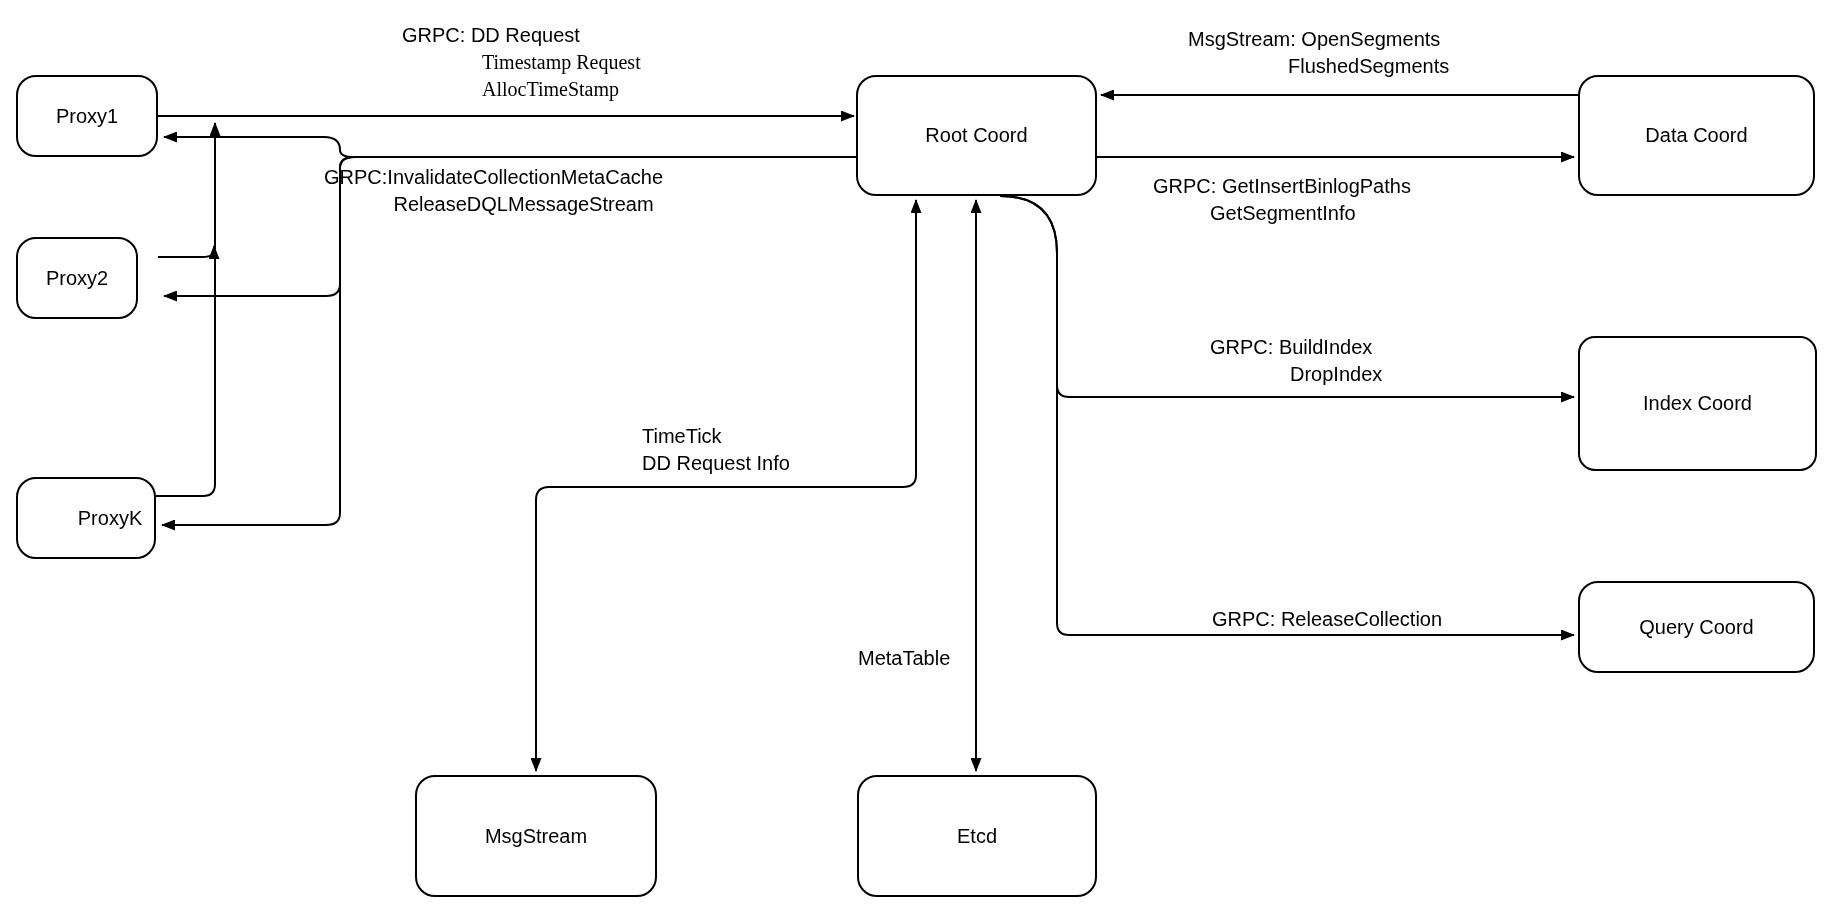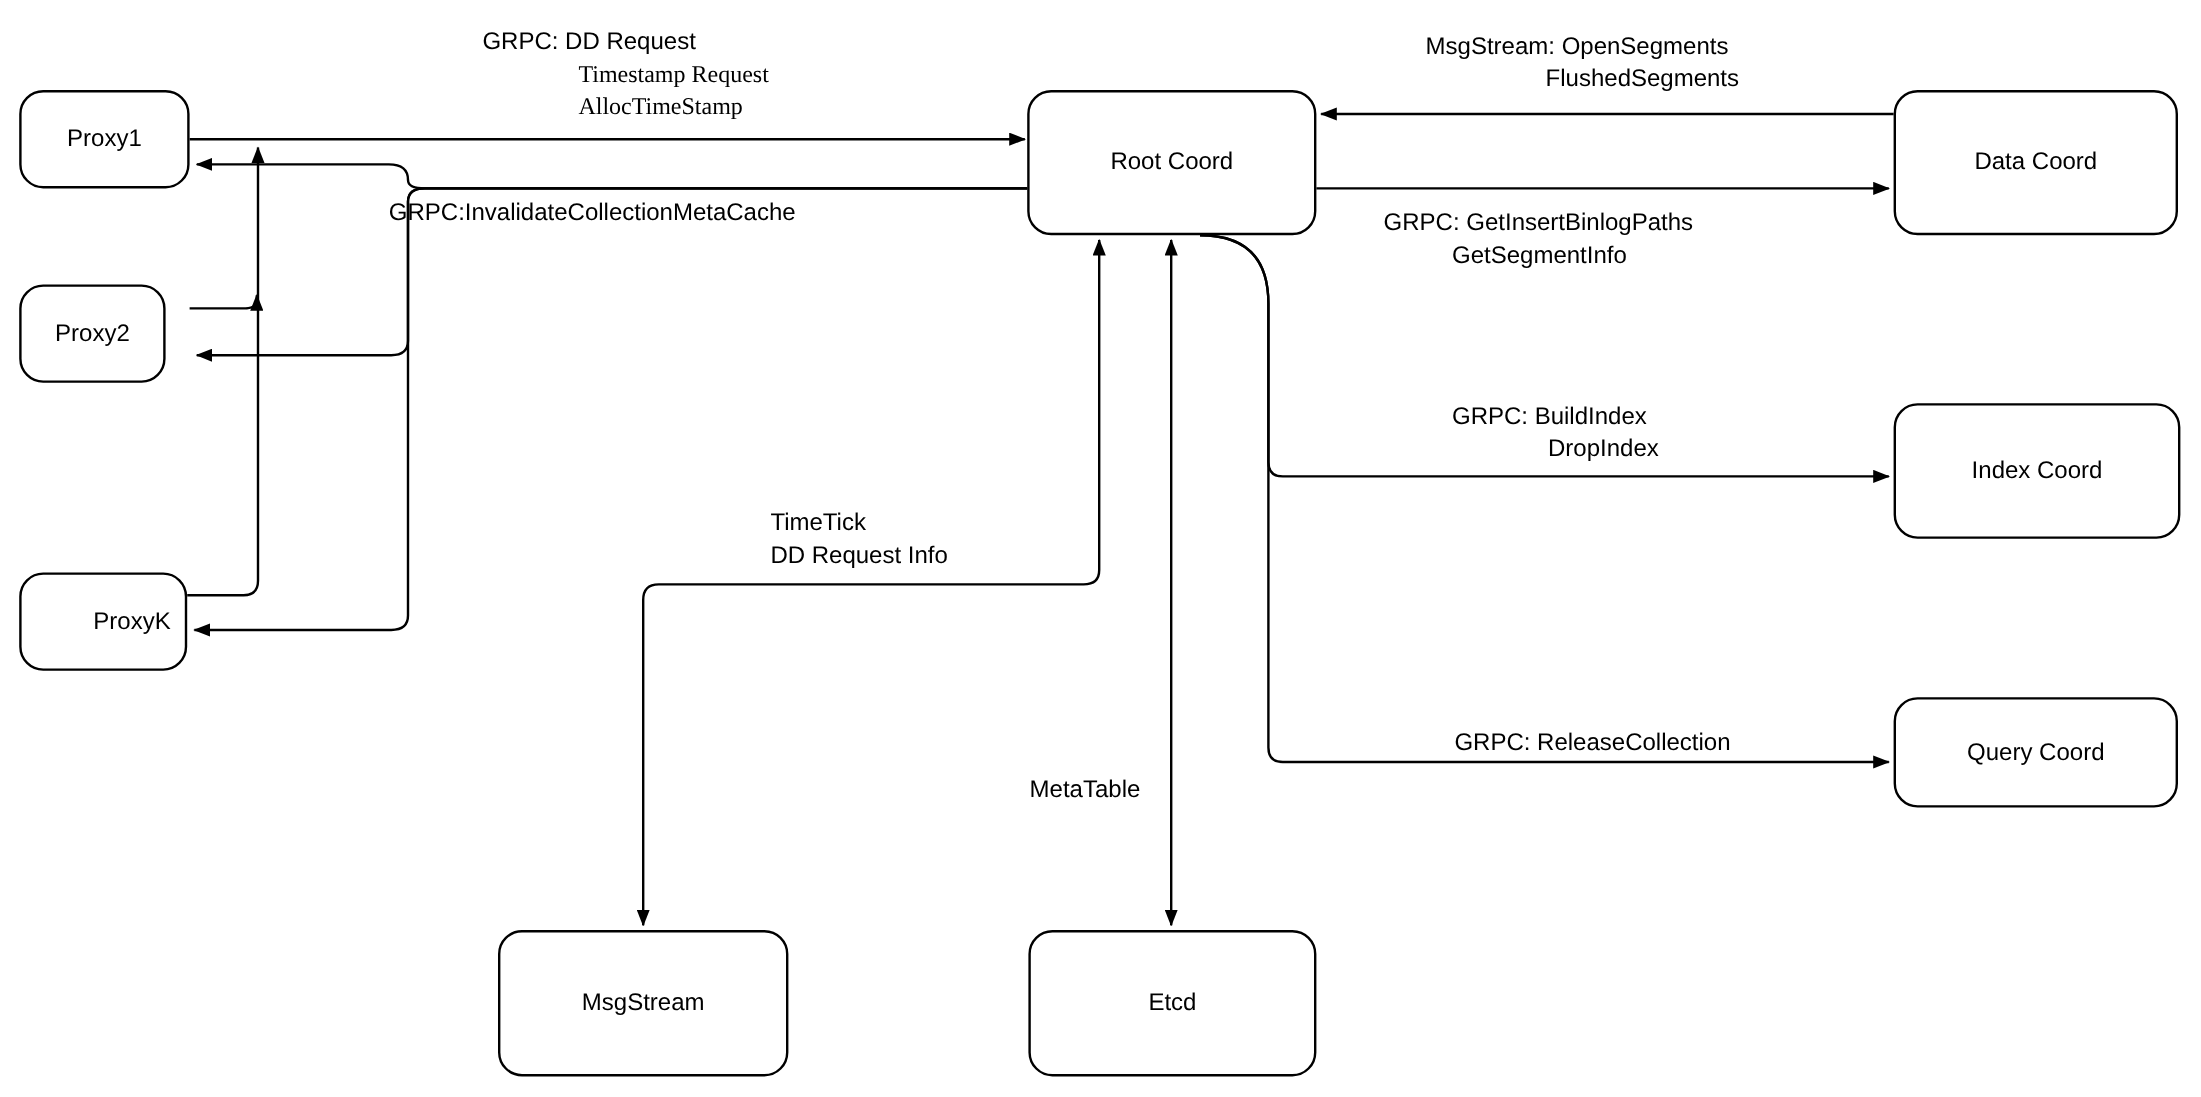--- a/index.html
+++ b/index.html
@@ -23,21 +23,21 @@
     display: flex; align-items: center; justify-content: center;
     font-size: 20px;
     box-sizing: border-box;
     text-align: center;
   }
   #n-proxy1 { left: 16px;   top: 75px;  width: 142px; height: 82px; }
   #n-proxy2 { left: 16px;   top: 237px; width: 122px; height: 82px; }
   #n-proxyk { left: 16px;   top: 477px; width: 140px; height: 82px; padding-left: 48px; }
   #n-root   { left: 856px;  top: 75px;  width: 241px; height: 121px; }
   #n-data   { left: 1578px; top: 75px;  width: 237px; height: 121px; }
-  #n-index  { left: 1578px; top: 336px; width: 239px; height: 113px; }
+  #n-index  { left: 1578px; top: 336px; width: 239px; height: 135px; border-radius: 17px; }
   #n-query  { left: 1578px; top: 581px; width: 237px; height: 92px; }
   #n-msg    { left: 415px;  top: 775px; width: 242px; height: 122px; }
   #n-etcd   { left: 857px;  top: 775px; width: 240px; height: 122px; }
 
   .edge-label {
     position: absolute;
     font-size: 20px;
     line-height: 27px;
     white-space: nowrap;
   }
@@ -91,20 +91,21 @@
   <div class="node" id="n-msg">MsgStream</div>
   <div class="node" id="n-etcd">Etcd</div>
 
   <div class="edge-label" id="lbl-dd">
       <div>GRPC: DD Request</div>
       <div>Timestamp Request</div>
       <div>AllocTimeStamp</div>
     </div>
   <div class="edge-label" id="lbl-inv">
       <div>GRPC:InvalidateCollectionMetaCache</div>
+      <div>ReleaseDQLMessageStream</div>
     </div>
   <div class="edge-label" id="lbl-open">
       <div>MsgStream: OpenSegments</div>
       <div>FlushedSegments</div>
     </div>
   <div class="edge-label" id="lbl-binlog">
       <div>GRPC: GetInsertBinlogPaths</div>
       <div>GetSegmentInfo</div>
     </div>
   <div class="edge-label" id="lbl-build">

